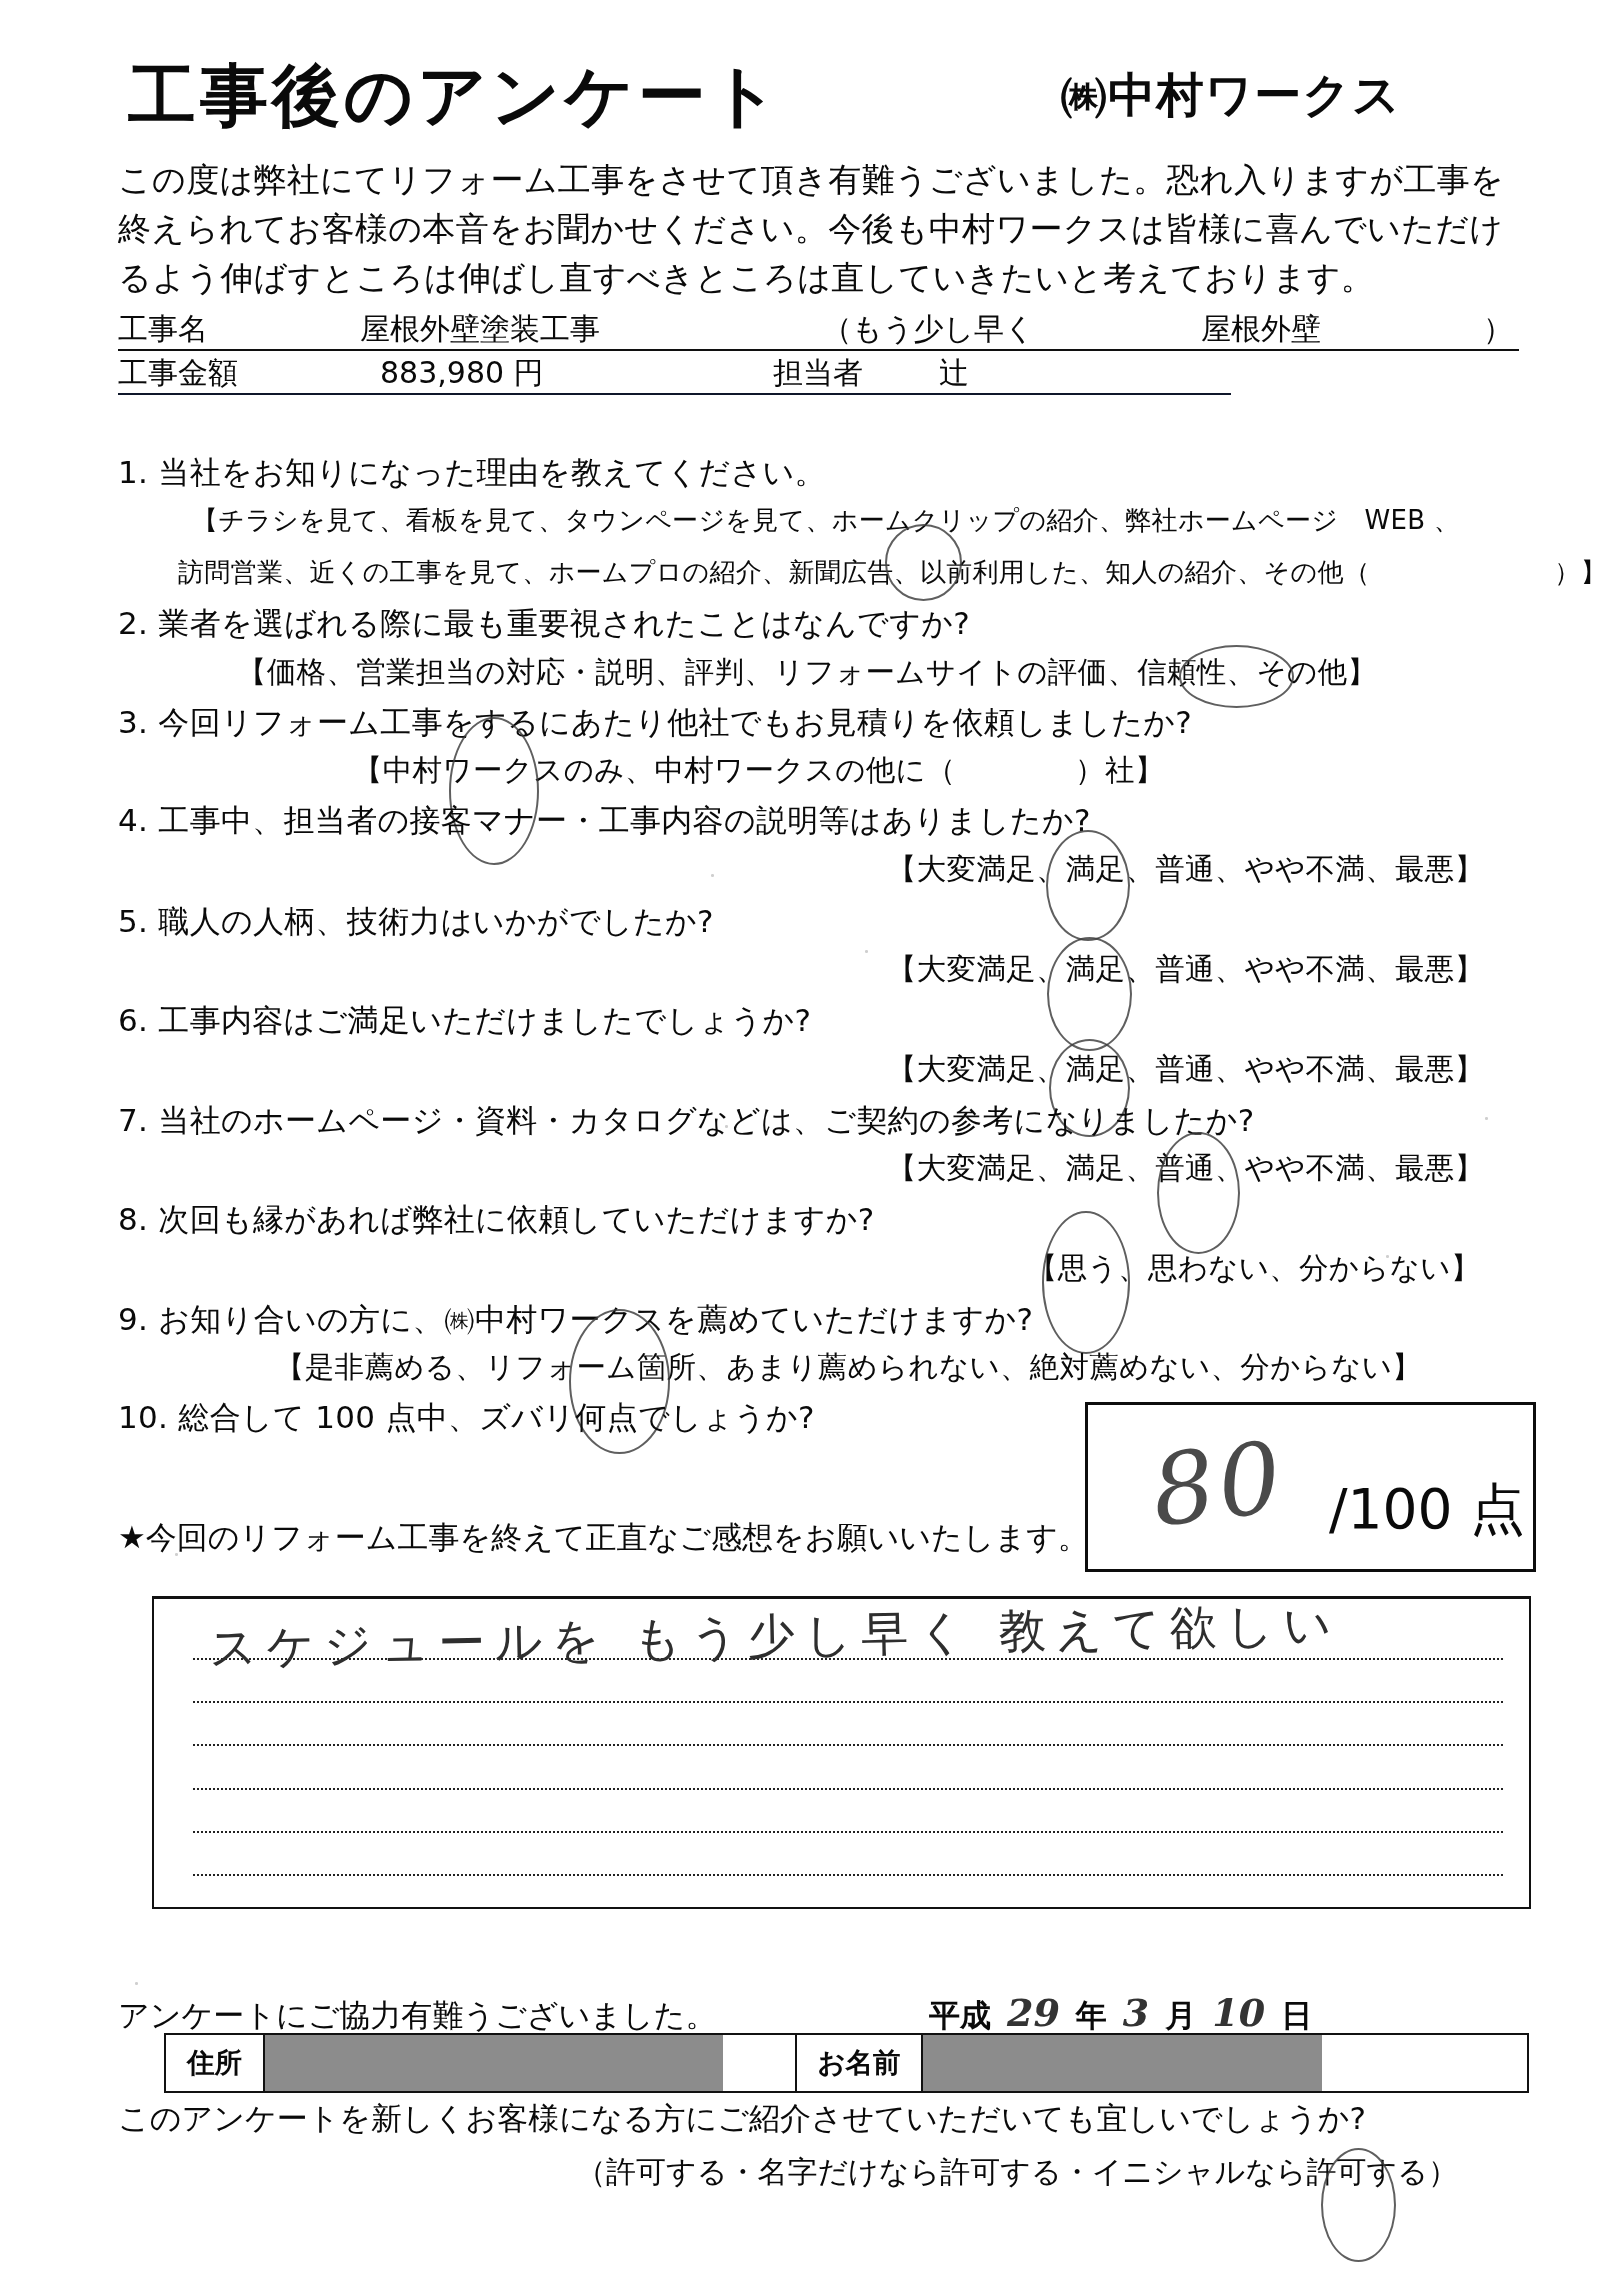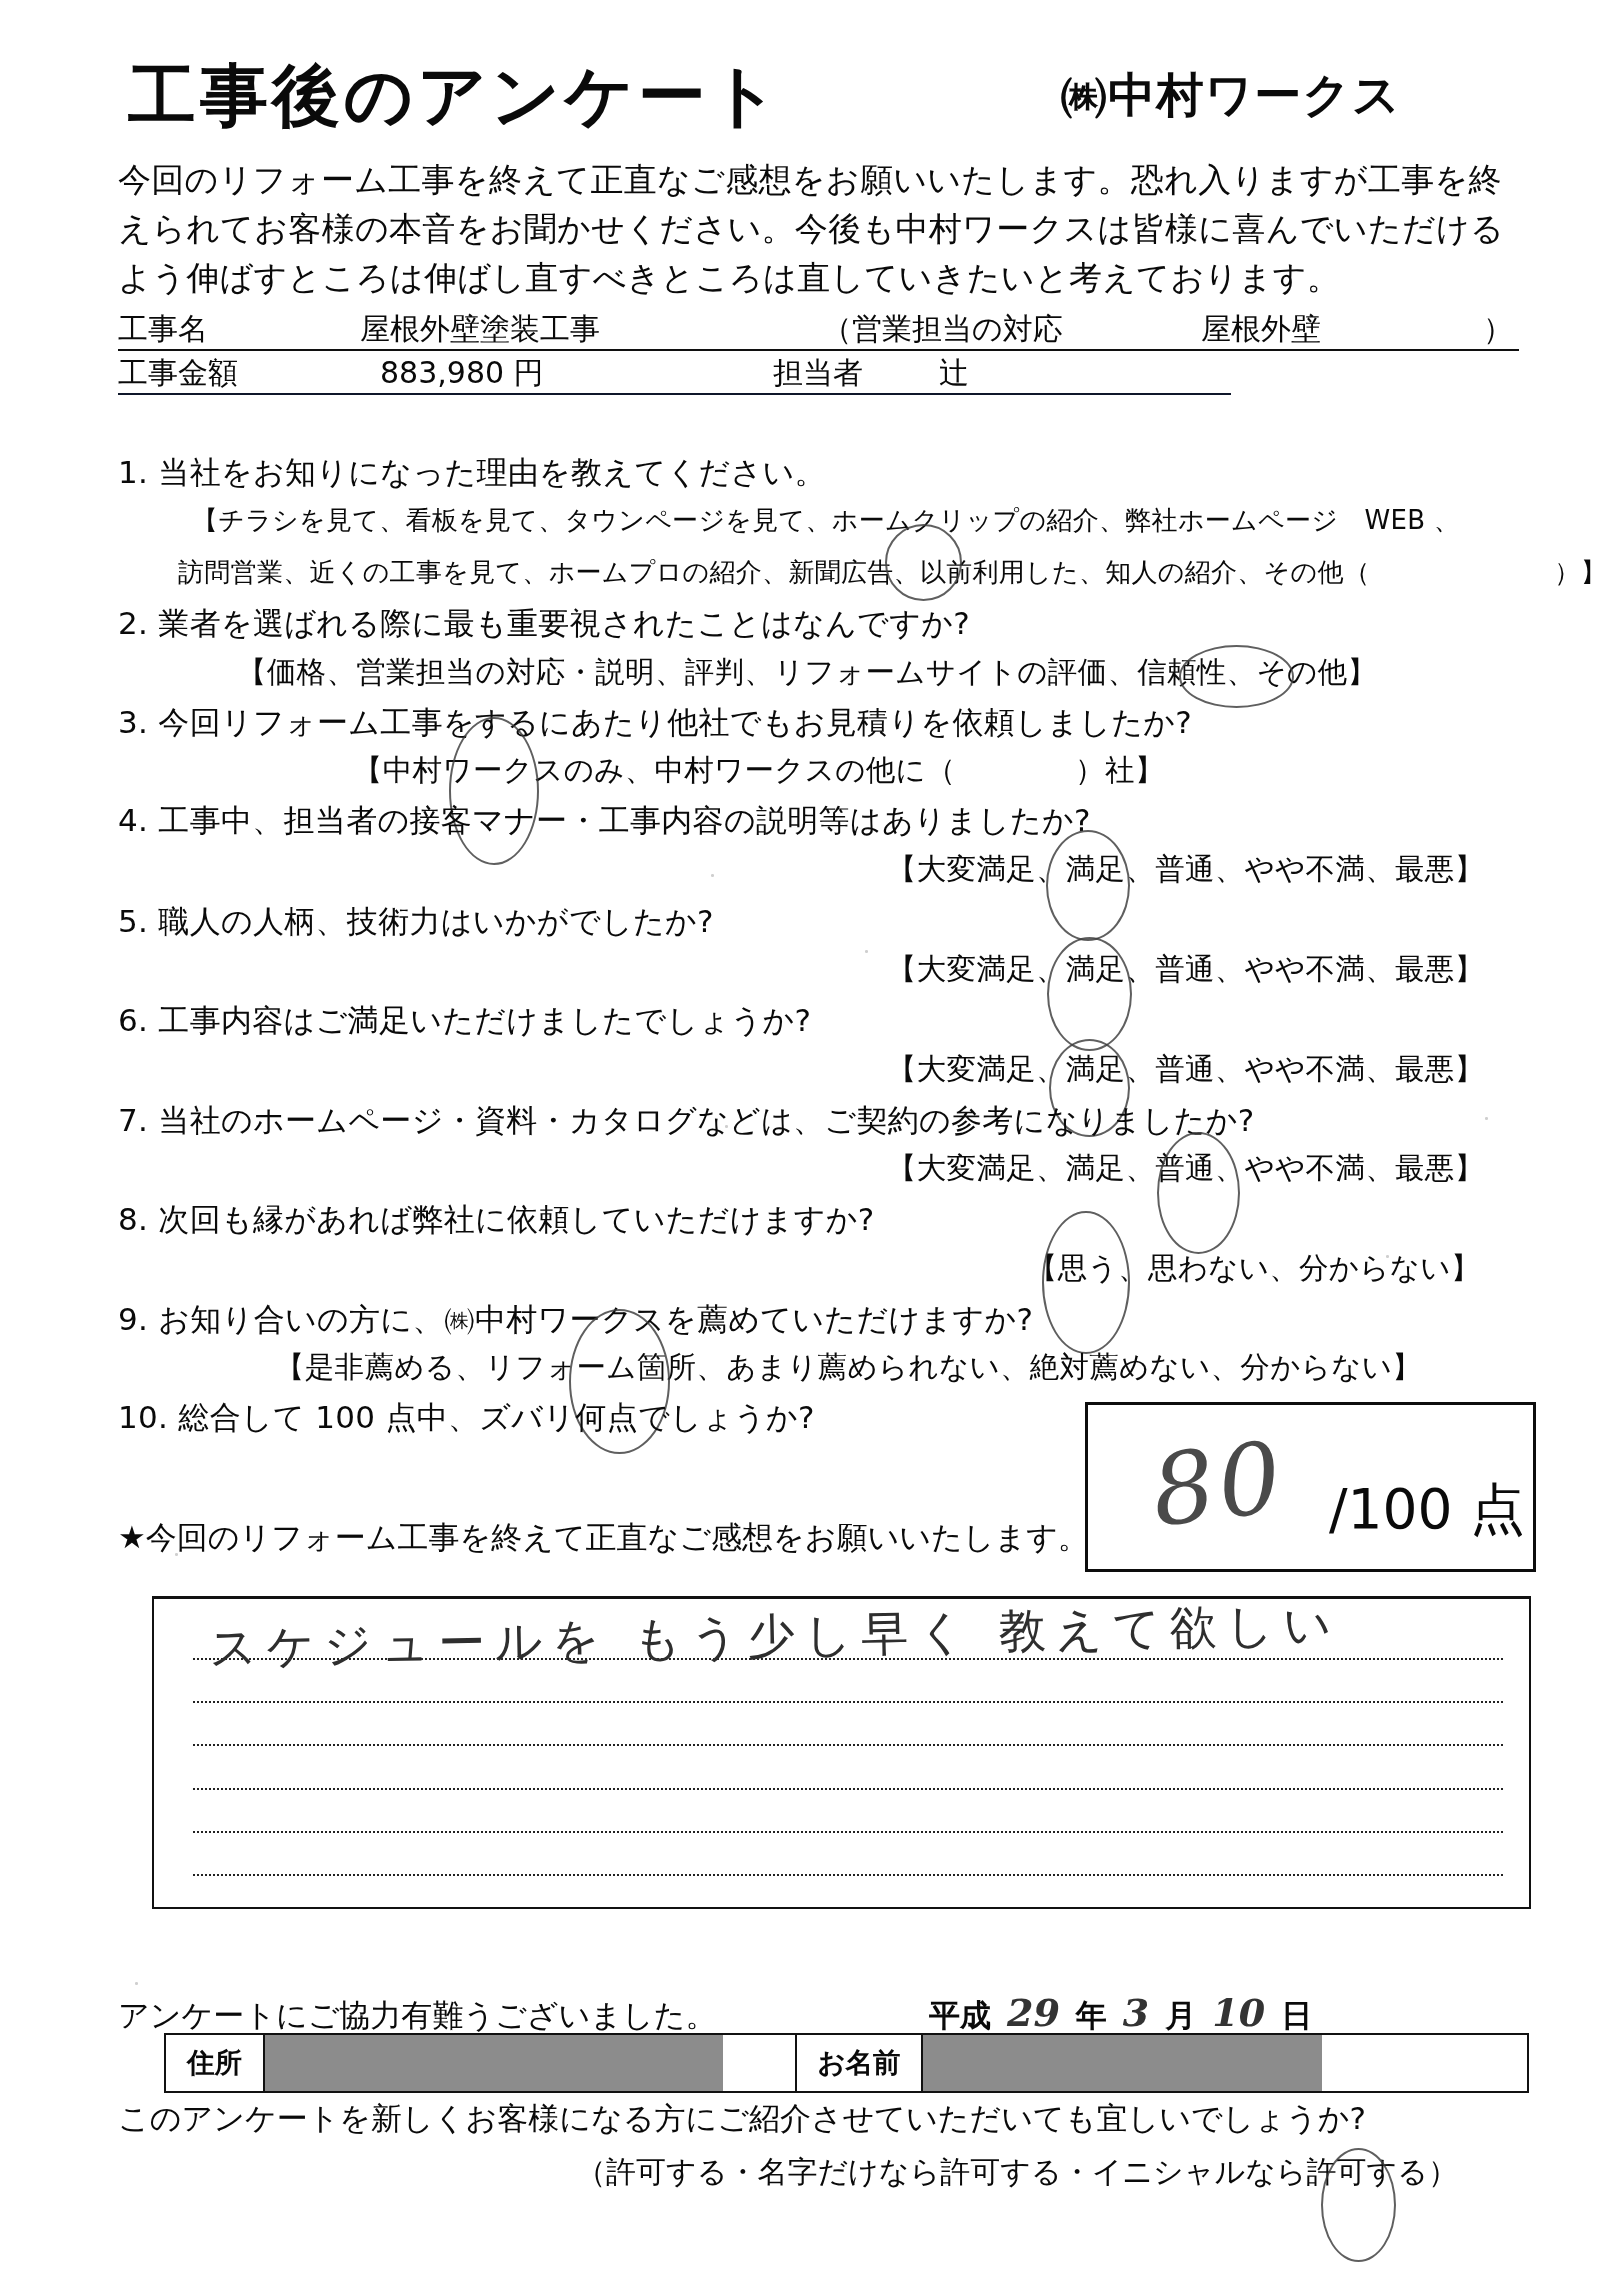--- a/index.html
+++ b/index.html
@@ -165,26 +165,26 @@
   .speck { position:absolute; background:#cfcfcf; width:2.6px; height:2.6px; border-radius:50%; }
 </style>
 </head>
 <body>
 
 <div class="page">
 
   <div class="title">工事後のアンケート</div>
   <div class="company">㈱中村ワークス</div>
 
-  <div class="intro">今回のリフォーム工事を終えて正直なご感想をお願いいたします。恐れ入りますが工事を終えられてお客様の本音をお聞かせください。今後も中村ワークスは皆様に喜んでいただけるよう伸ばすところは伸ばし直すべきところは直していきたいと考えております。</div>
+  <div class="intro">この度は弊社にてリフォーム工事をさせて頂き有難うございました。恐れ入りますが工事を終えられてお客様の本音をお聞かせください。今後も中村ワークスは皆様に喜んでいただけるよう伸ばすところは伸ばし直すべきところは直していきたいと考えております。</div>
 
   <div class="info-row" id="info-row-1">
     <span class="info-cell" style="left:0px;">工事名</span>
     <span class="info-cell" style="left:242px;">屋根外壁塗装工事</span>
-    <span class="info-cell" style="left:704px;">（営業担当の対応</span>
+    <span class="info-cell" style="left:704px;">（もう少し早く</span>
     <span class="info-cell" style="left:1083px;">屋根外壁</span>
     <span class="info-cell" style="left:1365px;">）</span>
   </div>
 
   <div class="info-row" id="info-row-2">
     <span class="info-cell" style="left:0px;">工事金額</span>
     <span class="info-cell" style="left:262px;">883,980 円</span>
     <span class="info-cell" style="left:655px;">担当者</span>
     <span class="info-cell" style="left:821px;">辻</span>
   </div>

